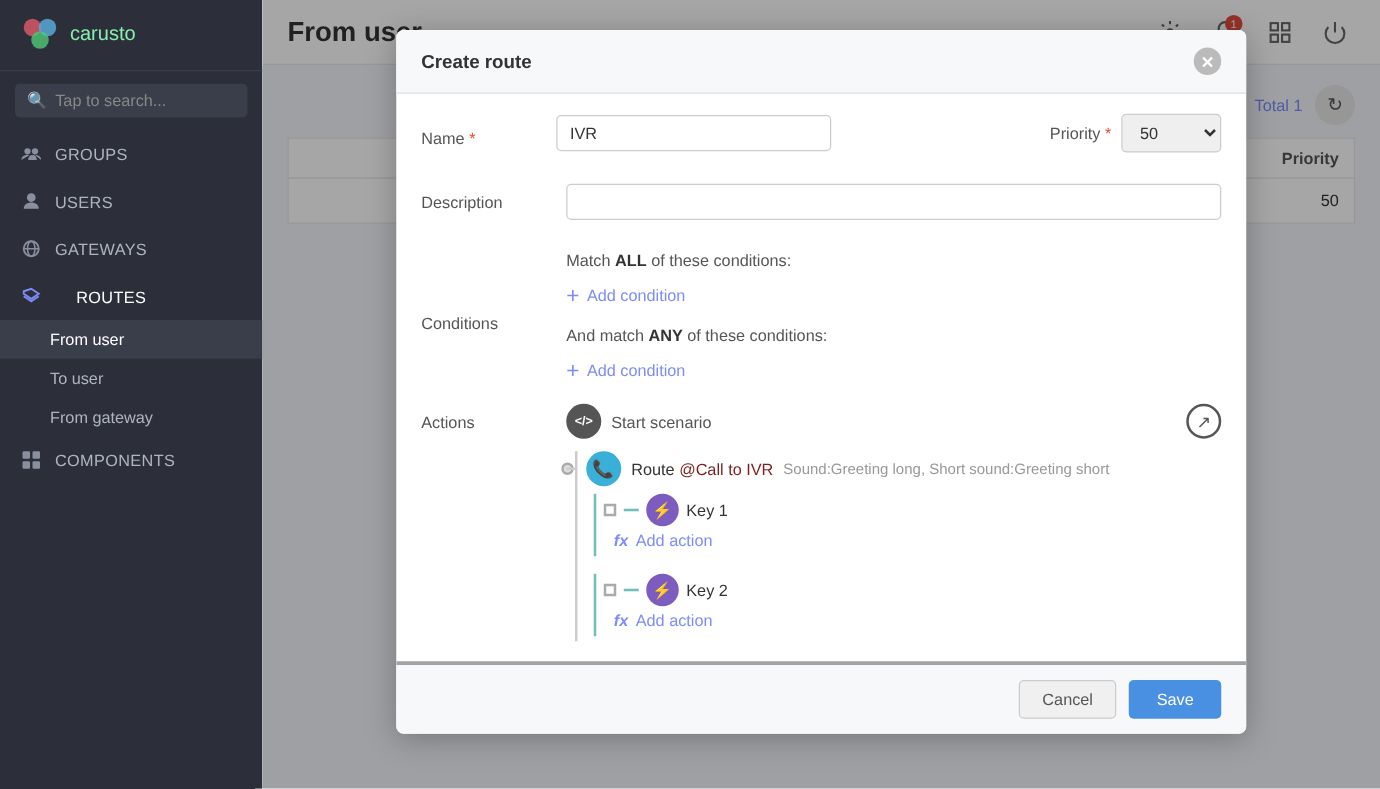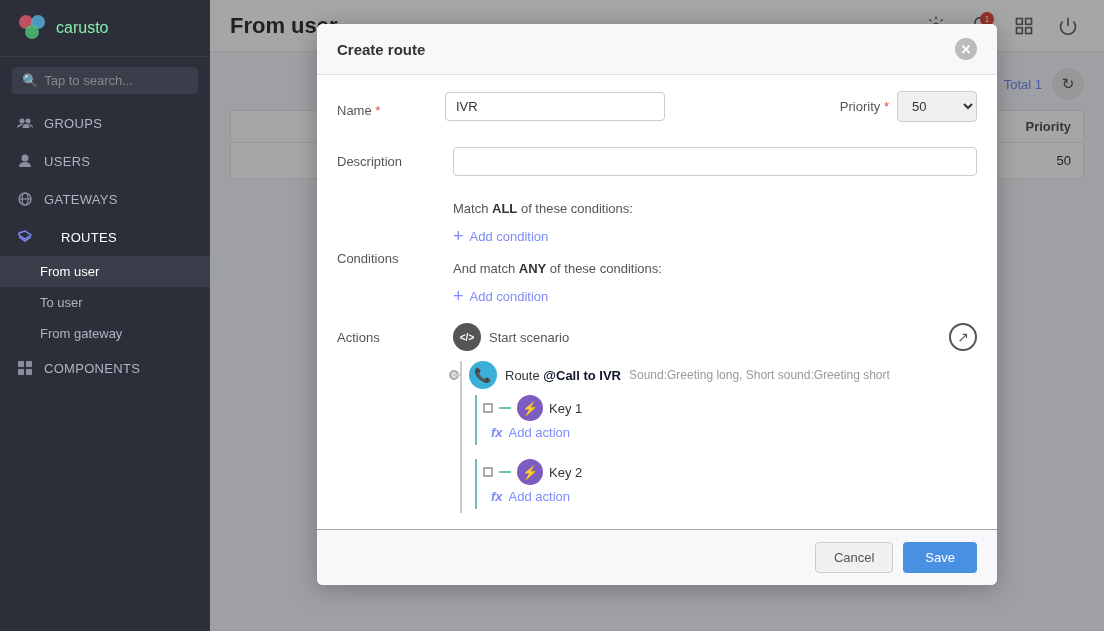--- a/index.html
+++ b/index.html
@@ -249,21 +249,21 @@
       padding: 2px 0;
     }
     .add-condition-btn .plus { font-size: 18px; color: #7c8cf8; }
 
     
     .modal-footer {
       display: flex;
       justify-content: flex-end;
       gap: 10px;
       padding: 12px 20px;
-      border-top: 1px solid #a3a3a3;
+      border-top: 3px solid #a3a3a3;
       background: #f7f8fa;
     }
     .btn-cancel {
       padding: 7px 18px;
       border: 1px solid #ccc;
       border-radius: 4px;
       background: #f0f0f0;
       color: #555;
       font-size: 13px;
       cursor: pointer;
@@ -496,21 +496,21 @@
               <div style="width:16px; display:flex; flex-direction:column; align-items:center; flex-shrink:0;">
                 <div style="width:2px; background:#ccc; flex:1; min-height:120px;"></div>
               </div>
               <div style="flex:1;">
 
                 <div style="display:flex; align-items:center; gap:8px; margin-bottom:6px; position:relative;">
                   <div style="position:absolute;left:-20px;width:10px;height:10px;border-radius:50%;background:#ddd;border:2px solid #aaa;"></div>
                   <div style="position:absolute;left:-16px;width:8px;height:2px;background:#ccc;"></div>
                   <div style="width:28px;height:28px;border-radius:50%;background:#3ab0d8;color:#fff;display:flex;align-items:center;justify-content:center;font-size:14px;flex-shrink:0;">📞</div>
                   <span style="font-size:13px;color:#333;">
-                    Route <span style="color:#0f172a;font-weight:700;">@Call to IVR</span>
+                    Route <span style="color:#7f1d1d;font-weight:400;">@Call to IVR</span>
                   </span>
                   <span style="font-size:12px;color:#999;">Sound:Greeting long, Short sound:Greeting short</span>
                 </div>
 
                 <div style="display:flex; align-items:flex-start; gap:0; margin-bottom:4px;">
                   <div style="width:14px; display:flex; flex-direction:column; align-items:center; flex-shrink:0;">
                     <div style="width:2px; background:#6ec0b8; height:100%; min-height:50px;"></div>
                   </div>
                   <div style="flex:1; border-left: 0;">
                     <div style="display:flex; align-items:center; gap:6px; margin-bottom:4px;">

